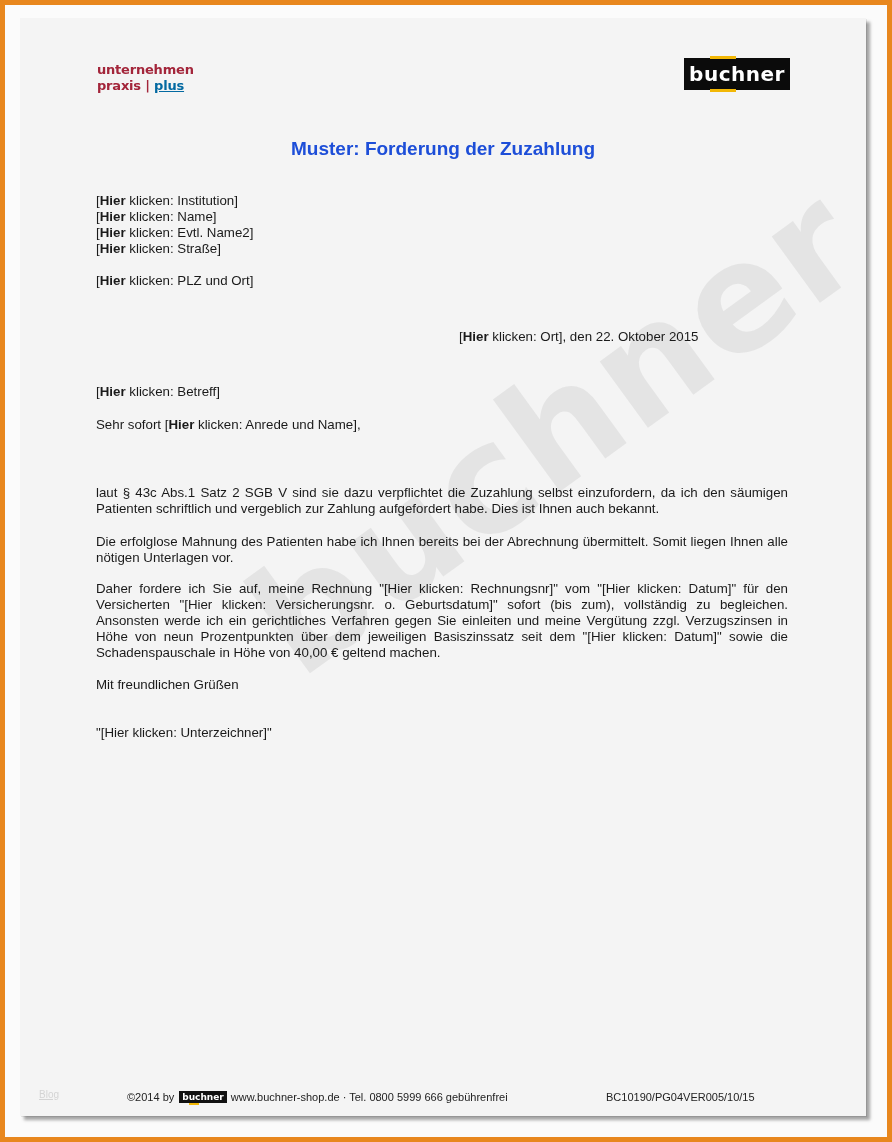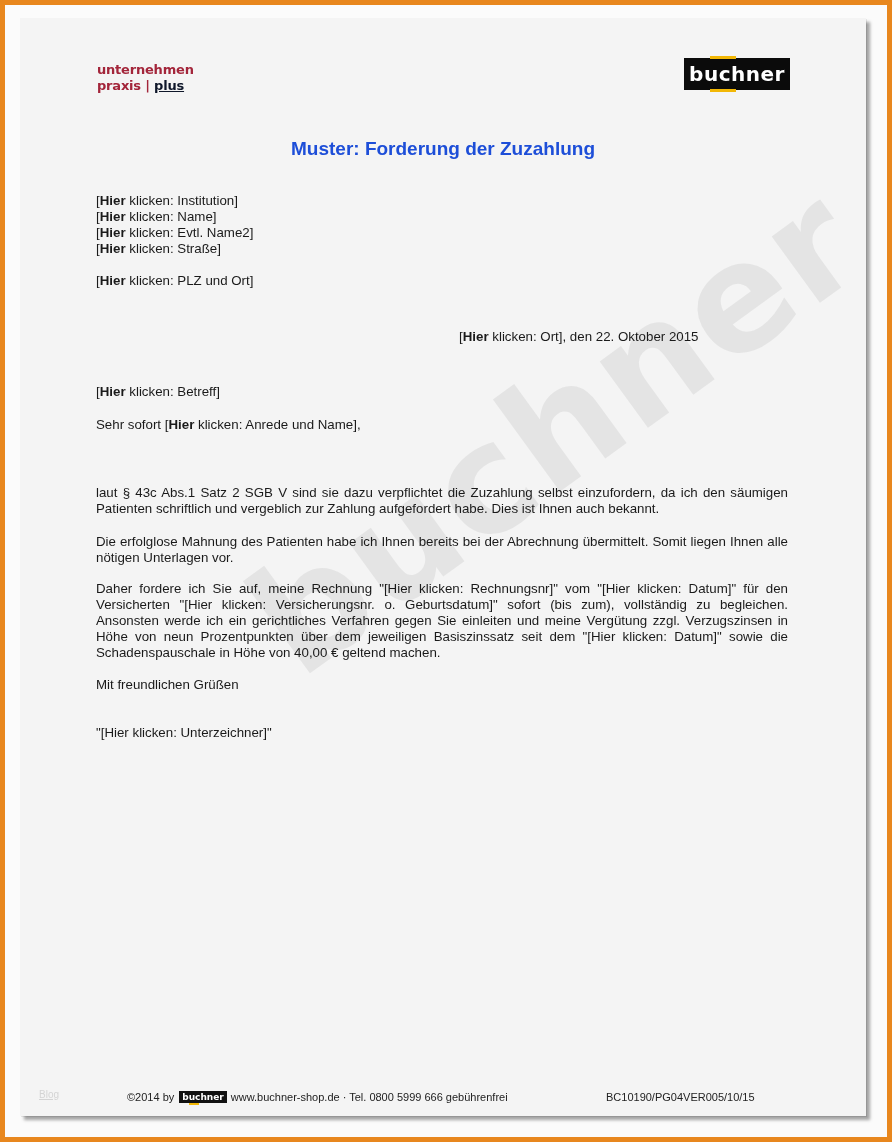--- a/index.html
+++ b/index.html
@@ -41,21 +41,21 @@
     }
     .logo-up {
       position: absolute; left: 77px; top: 44px;
       font-family: "DejaVu Sans", sans-serif;
       font-weight: bold;
       font-size: 13px;
       line-height: 16px;
       color: #a3253a;
       letter-spacing: -0.2px;
     }
-    .logo-up .plus { color: #0f172a; text-decoration: underline; }
+    .logo-up .plus { color: #0369a1; text-decoration: underline; }
     .logo-up .sep { color: #a3253a; }
     .logo-buchner {
       position: absolute; left: 664px; top: 40px;
       width: 106px; height: 32px;
       background: #0b0b0b;
       color: #ffffff;
       font-family: "DejaVu Sans", sans-serif;
       font-weight: bold;
       font-size: 20px;
       line-height: 32px;

